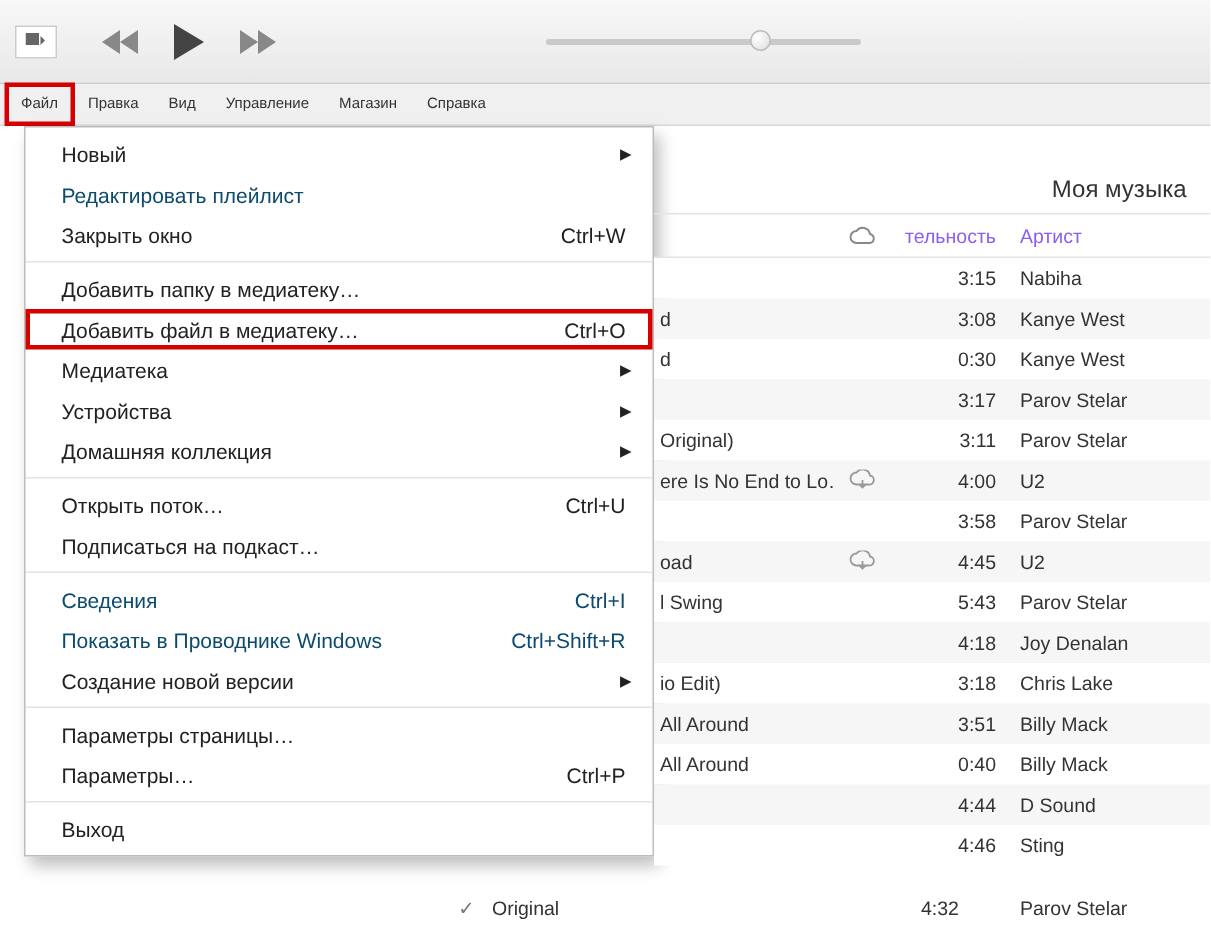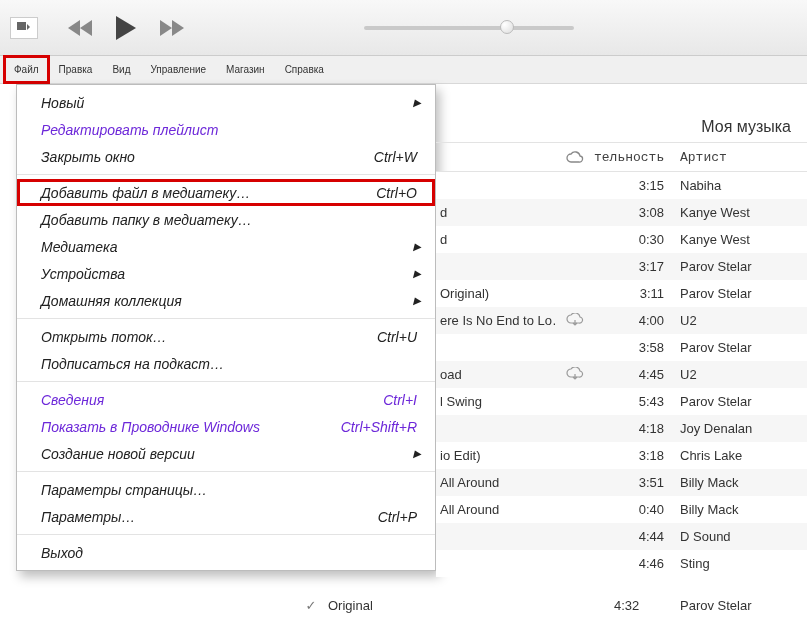--- a/index.html
+++ b/index.html
@@ -74,32 +74,31 @@
 
 .dropdown {
   position: absolute;
   top: 84px;
   left: 16px;
   width: 420px;
   background: #fff;
   border: 1px solid #bcbcbc;
   box-shadow: 4px 6px 10px rgba(0,0,0,0.25);
   padding: 4px 0;
-  font-style: italic;
 }
 .dropdown .row {
   display:flex; align-items:center;
   height: 27px;
   padding: 0 16px 0 24px;
   font-size: 14px;
   color: #222;
   cursor: default;
   position: relative;
 }
-.dropdown .row.disabled { color: #6d28d9; }
+.dropdown .row.disabled { color: #0c4a6e; }
 .dropdown .row .shortcut {
   position:absolute; right:18px;
 }
 .dropdown .row .arrow {
   position:absolute; right:14px;
   font-size: 10px;
 }
 .dropdown .sep {
   height:1px; background:#e3e3e3; margin:4px 0;
 }
@@ -120,22 +119,21 @@
   height: 30px;
   display:flex; justify-content:flex-end; align-items:center;
   padding-right: 16px;
   font-size: 16px;
 }
 .columns-header {
   height: 30px;
   border-top:1px solid #e3e3e3;
   border-bottom:1px solid #e3e3e3;
   display:flex; align-items:center;
-  color:#404040;
-  font-family:Liberation Mono, monospace;
+  color:#8b5cf6;
 }
 .col-cloud { width: 38px; display:flex; justify-content:center; }
 .col-dur   { width: 80px; padding-right:10px; text-align:right; }
 .col-artist{ flex:1; padding-left:6px; }
 
 .tracks { }
 .track-row {
   height: 27px;
   display:flex; align-items:center;
 }
@@ -218,26 +216,26 @@
       <span class="arrow">▶</span>
     </div>
     <div class="row disabled">
       <span>Редактировать плейлист</span>
     </div>
     <div class="row">
       <span>Закрыть окно</span>
       <span class="shortcut">Ctrl+W</span>
     </div>
     <div class="sep"></div>
+    <div class="row">
+      <span>Добавить папку в медиатеку…</span>
+    </div>
     <div class="row highlighted">
       <span>Добавить файл в медиатеку…</span>
       <span class="shortcut">Ctrl+O</span>
-    </div>
-    <div class="row">
-      <span>Добавить папку в медиатеку…</span>
     </div>
     <div class="row">
       <span>Медиатека</span>
       <span class="arrow">▶</span>
     </div>
     <div class="row">
       <span>Устройства</span>
       <span class="arrow">▶</span>
     </div>
     <div class="row">

